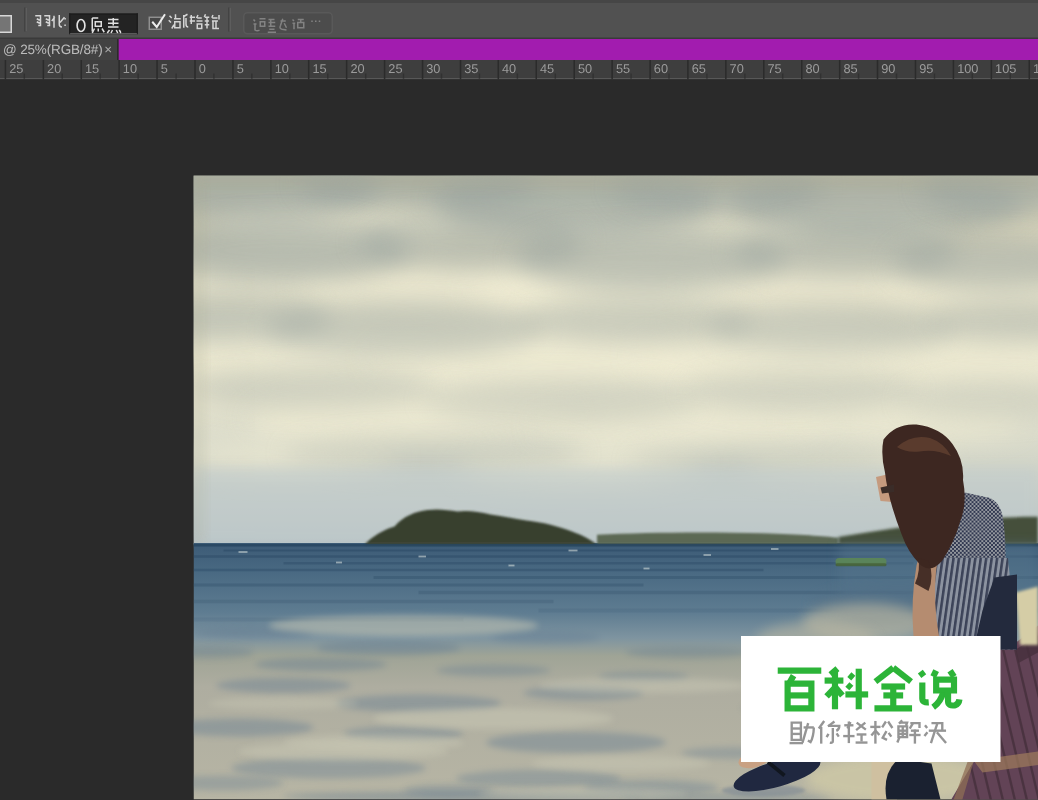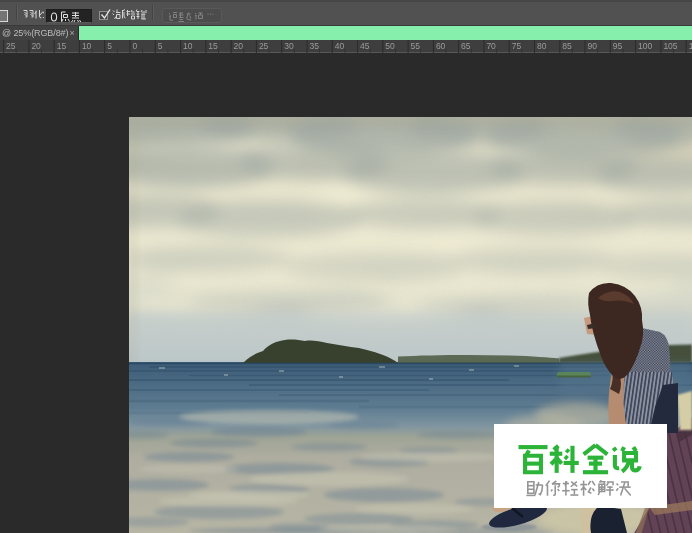--- a/index.html
+++ b/index.html
@@ -1,16 +1,16 @@
 <!DOCTYPE html>
 <html><head><meta charset="utf-8"><style>
 html,body{margin:0;padding:0;width:692px;height:533px;overflow:hidden;background:#2a2a2a;font-family:"Liberation Sans",sans-serif;-webkit-font-smoothing:antialiased;}
 #optbar,#tabstrip,#rulerwrap,#featherbox{opacity:0.999;}
 #optbar{position:absolute;left:0;top:0;width:692px;height:26px;background:#515151;border-bottom:1px solid #3a3a3a;box-sizing:border-box;}
-#tabstrip{position:absolute;left:0;top:26px;width:692px;height:14px;background:#86efac;}
+#tabstrip{position:absolute;left:0;top:26px;width:692px;height:14px;background:#a21caf;}
 #tab{position:absolute;left:0;top:0;width:78px;height:14px;background:#424242;border-right:1px solid #2b2b2b;color:#bcbcbc;font-size:10px;line-height:14px;white-space:nowrap;}
 #tab .tx{position:absolute;left:2px;top:0;font-size:9px;letter-spacing:-0.1px;}
 #tab .cl{position:absolute;left:69.5px;top:0;color:#a9a9a9;font-size:9px;}
 #rulerwrap{position:absolute;left:0;top:40px;width:692px;height:13px;}
 #board{position:absolute;left:0;top:53px;width:692px;height:480px;background:#2a2a2a;}
 #photo{position:absolute;left:129px;top:117px;width:563px;height:416px;}
 .sep{position:absolute;top:5px;width:1px;height:16px;background:#434343;border-right:1px solid #5d5d5d;}
 #featherbox{position:absolute;left:46px;top:9px;width:46px;height:14px;background:#232323;border:1px solid #1d1d1d;border-bottom-color:#5a5a5a;box-sizing:border-box;color:#e3e3e3;font-size:10px;}
 #refinebtn{position:absolute;left:162px;top:8px;width:60px;height:15px;background:#4c4c4c;border:1px solid #595959;border-radius:3px;box-sizing:border-box;}
 #lefticon{position:absolute;left:-5px;top:10px;width:11px;height:10px;border:1.5px solid #d8d8d8;background:#757575;}

